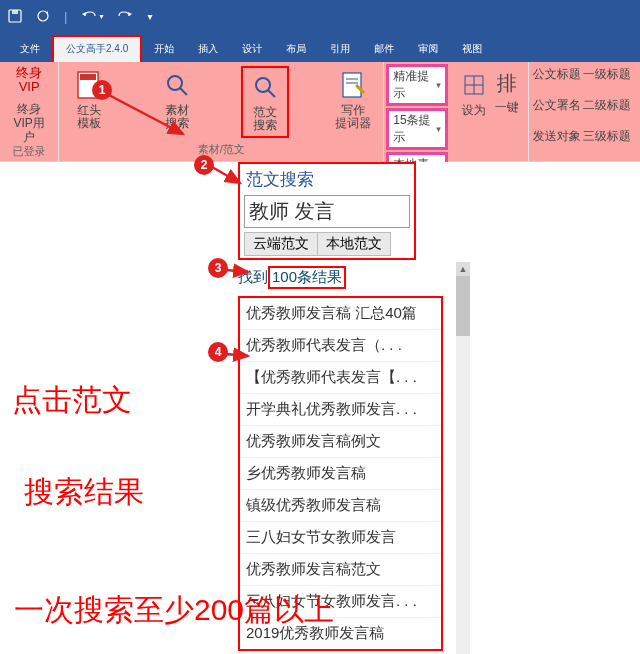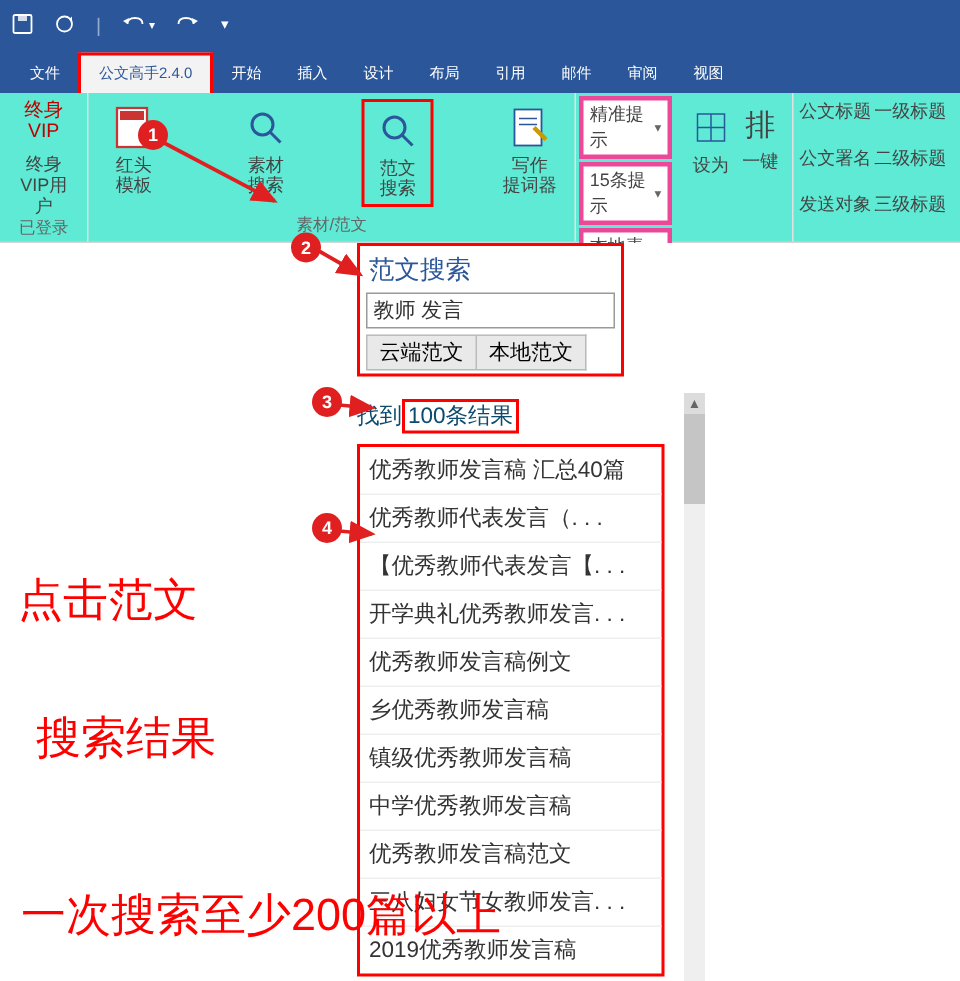--- a/index.html
+++ b/index.html
@@ -6,21 +6,21 @@
   body { font-family: "Microsoft YaHei", SimSun, sans-serif; font-size: 13px; background: #fff; width: 640px; height: 654px; overflow: hidden; position: relative; }
   
   .titlebar { background: #2b579a; height: 32px; display: flex; align-items: center; padding: 0 8px; gap: 14px; }
   .tb-icon { color: #fff; font-size: 14px; display: inline-flex; align-items: center; }
   .tb-sep { color: #fff; opacity: 0.5; }
   
   .tabbar { background: #2b579a; height: 30px; display: flex; align-items: flex-end; padding: 0 8px; }
   .tab { color: #fff; font-size: 10px; padding: 5px 12px 6px; cursor: pointer; }
   .tab.active { background: #f3f3f3; color: #2b579a; border: 2px solid red; border-bottom: none; }
   
-  .ribbon { background: #5eead4; border-bottom: 1px solid #d4d4d4; height: 100px; display: flex; position: relative; }
+  .ribbon { background: #fca5a5; border-bottom: 1px solid #d4d4d4; height: 100px; display: flex; position: relative; }
   .rgroup { display: flex; flex-direction: column; align-items: center; padding: 4px 6px; border-right: 1px solid #e1e1e1; }
   .rgroup.vip { padding: 4px 10px; }
   .vip-top { color: #c00000; font-size: 13px; line-height: 14px; text-align: center; }
   .vip-mid { font-size: 12px; color: #444; text-align: center; margin-top: 8px; line-height: 14px; }
   
   .rbtns { display: flex; gap: 40px; }
   .rbtn { display: flex; flex-direction: column; align-items: center; width: 48px; padding: 4px 2px; cursor: pointer; position: relative; }
   .rbtn.hl { border: 2px solid red; }
   .rbtn-icon { width: 30px; height: 30px; display: flex; align-items: center; justify-content: center; }
   .rbtn-lbl { font-size: 12px; color: #444; text-align: center; margin-top: 4px; line-height: 13px; }
@@ -33,21 +33,21 @@
   
   .right-cmds { display: flex; align-items: flex-start; padding: 4px 4px; gap: 2px; flex-wrap: wrap; width: 125px; }
   .rcmd { font-size: 12px; color: #444; white-space: nowrap; }
   
   .below { display: flex; }
   
   .pane-area { position: relative; flex: 1; background: #fff; }
   
   .search-pane { position: absolute; left: 38px; top: 0; width: 178px; border: 2px solid red; background: #fff; }
   .sp-title { font-size: 17px; color: #2b579a; padding: 4px 6px; }
-  .sp-input { border: 1px solid #999; margin: 0 4px; padding: 2px 4px; font-size: 14px; color: #333; background: #fff; }
+  .sp-input { border: 1px solid #999; margin: 0 4px; padding: 2px 4px; font-size: 20px; color: #333; background: #fff; }
   .sp-tabs { display: flex; margin: 4px 4px 2px; }
   .sp-tab { font-size: 14px; padding: 2px 8px; background: #e9e9e9; border: 1px solid #bbb; cursor: pointer; }
   .sp-tab + .sp-tab { border-left: none; }
   
   .count-row { position: absolute; left: 38px; top: 104px; font-size: 15px; color: #0c4a6e; }
   .count-box { border: 2px solid red; display: inline-block; padding: 0 2px; }
   
   .results { position: absolute; left: 38px; top: 134px; width: 205px; border: 2px solid red; background: #fff; }
   .res-item { font-size: 15px; color: #333; padding: 6px 6px; border-bottom: 1px solid #eee; white-space: nowrap; overflow: hidden; text-overflow: ellipsis; cursor: pointer; }
   .res-item:last-child { border-bottom: none; }
@@ -220,21 +220,21 @@
     </div>
 
     <div class="results">
       <div class="res-item">优秀教师发言稿 汇总40篇</div>
       <div class="res-item">优秀教师代表发言（. . .</div>
       <div class="res-item">【优秀教师代表发言【. . .</div>
       <div class="res-item">开学典礼优秀教师发言. . .</div>
       <div class="res-item">优秀教师发言稿例文</div>
       <div class="res-item">乡优秀教师发言稿</div>
       <div class="res-item">镇级优秀教师发言稿</div>
-      <div class="res-item">中学优秀教师发言稿</div>
+      <div class="res-item">三八妇女节女教师发言</div>
       <div class="res-item">优秀教师发言稿范文</div>
       <div class="res-item">三八妇女节女教师发言. . .</div>
       <div class="res-item">2019优秀教师发言稿</div>
     </div>
 
     <div class="scrollbar">
       <div class="sb-btn">▲</div>
       <div class="sb-thumb"></div>
     </div>
   </div>

